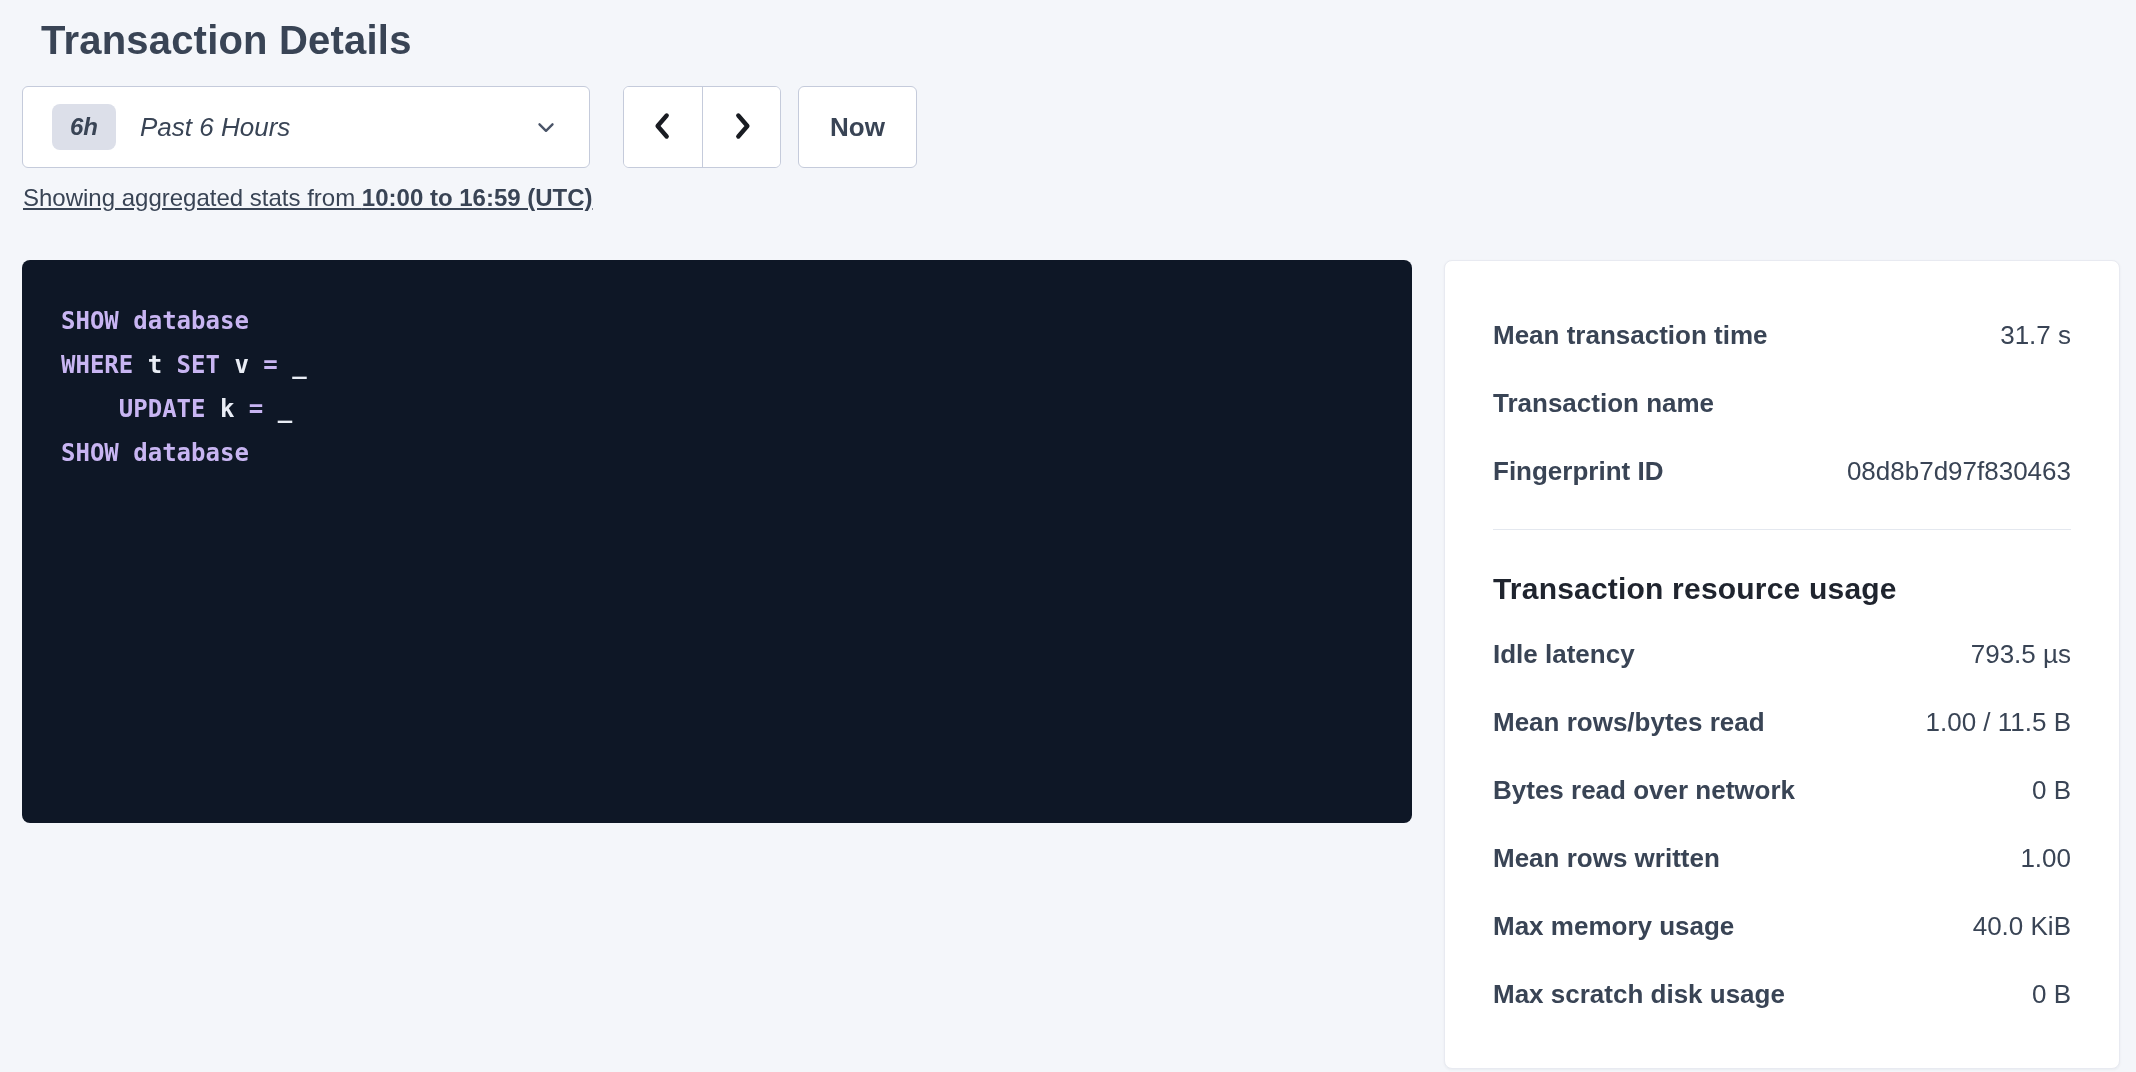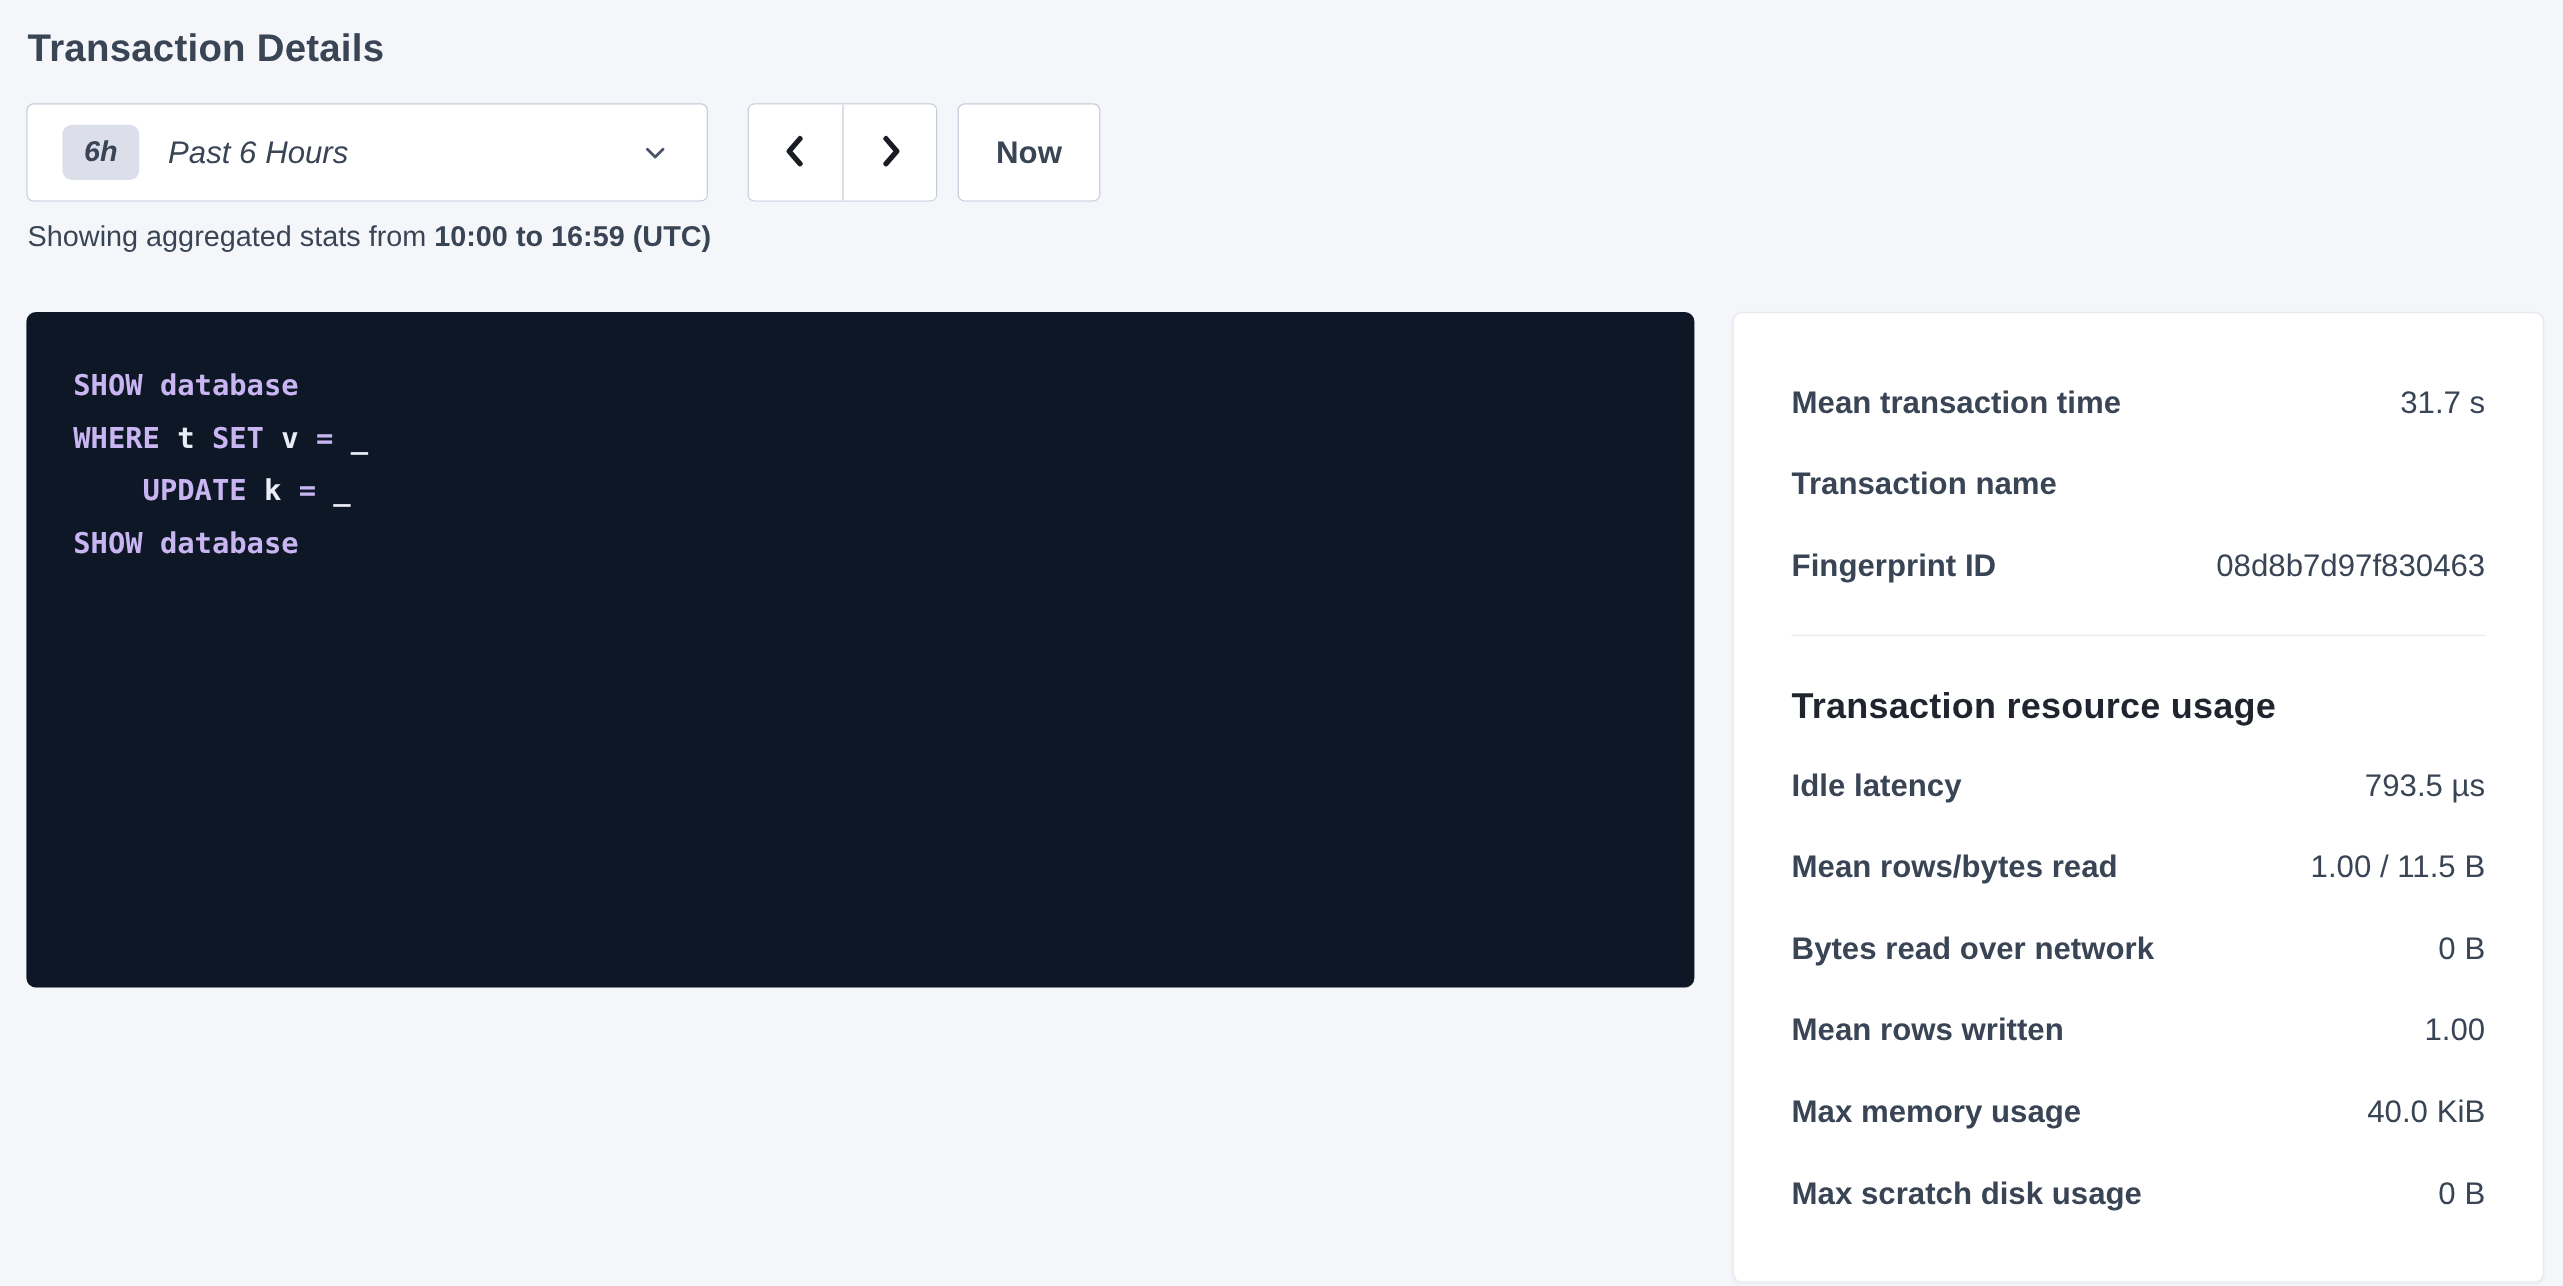--- a/index.html
+++ b/index.html
@@ -9,22 +9,22 @@
   }
   *{box-sizing:border-box;margin:0;padding:0;}
   html,body{width:2136px;height:1072px;overflow:hidden;}
   body{
     background:var(--page-bg);
     font-family:"Liberation Sans","DejaVu Sans",sans-serif;
     color:var(--text-dark);
   }
   .page{width:2136px;height:1072px;padding:18px 16px 0 22px;}
   h1.page-title{
-    font-size:32px;line-height:44px;font-weight:700;color:var(--text-dark);
-    margin:0 0 24px 1px;letter-spacing:0.2px;
+    font-size:40px;line-height:44px;font-weight:700;color:var(--text-dark);
+    margin:0 0 24px 19px;letter-spacing:0.2px;
   }
   
   .toolbar{display:flex;align-items:stretch;height:82px;}
   .picker{
     width:568px;height:82px;background:var(--card-bg);border:1.5px solid var(--border);
     border-radius:6px;display:flex;align-items:center;padding:0 30px 0 29px;cursor:pointer;
     font-family:inherit;color:var(--text-dark);font-style:italic;
   }
   .badge{
     background:var(--badge-bg);border-radius:8px;font-size:24px;font-weight:700;
@@ -39,21 +39,21 @@
   .arrow-group button{
     width:78px;border:none;background:var(--card-bg);display:flex;align-items:center;
     justify-content:center;cursor:pointer;
   }
   .arrow-group button + button{border-left:1.5px solid var(--border);}
   .now{
     margin-left:17px;width:119px;background:var(--card-bg);border:1.5px solid var(--border);
     border-radius:6px;font-family:inherit;font-size:26px;font-weight:600;color:var(--text-dark);
     cursor:pointer;
   }
-  .note{font-size:24px;margin:16px 0 6px 1px;color:var(--text-dark);}
+  .note{font-size:24px;margin:16px 0 6px 1px;color:var(--text-dark);text-decoration:underline;}
   .note span{white-space:pre-wrap;}
   .note strong{font-weight:700;}
   
   .main{display:flex;margin-top:48px;gap:32px;align-items:flex-start;}
   .sql-box{
     flex:0 0 1390px;height:563px;background:var(--code-bg);border-radius:8px;
     padding:39px 30px 0 39px;
     font-family:"DejaVu Sans Mono","Liberation Mono",monospace;
     font-size:24px;line-height:44px;
   }

